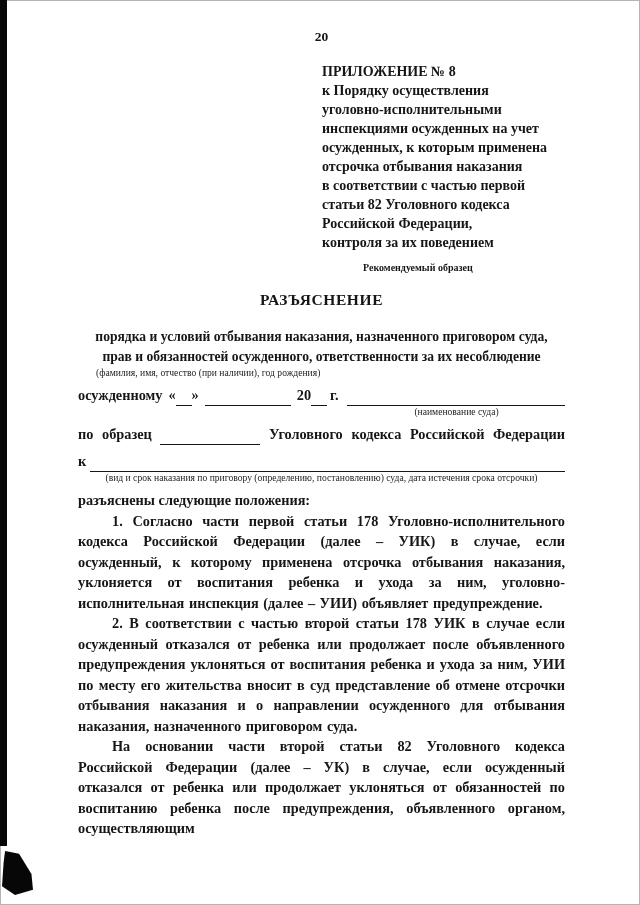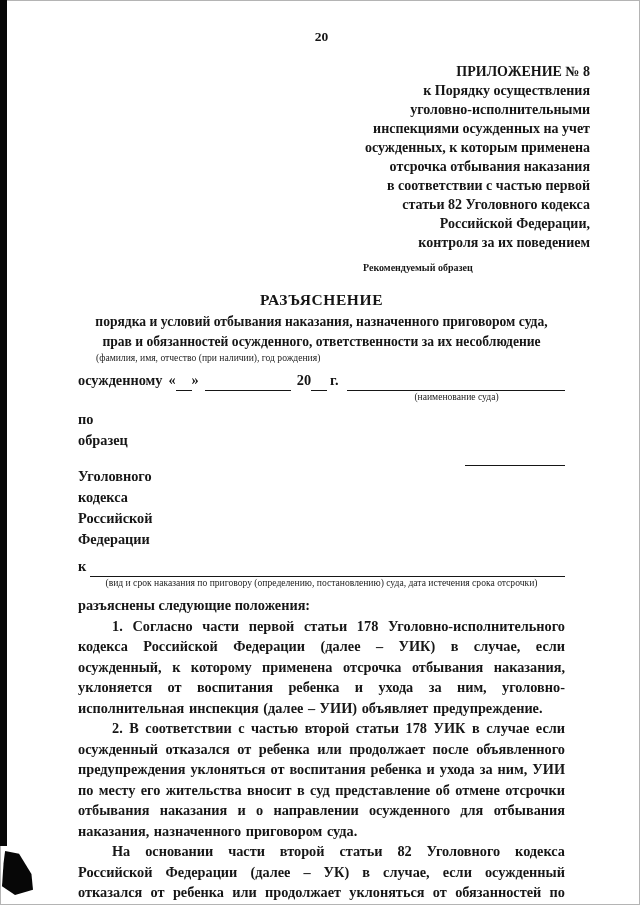--- a/index.html
+++ b/index.html
@@ -19,30 +19,30 @@
     position:absolute; left:2px; top:851px; width:31px; height:44px; background:#070707;
     clip-path: polygon(10% 0, 55% 6%, 95% 52%, 100% 88%, 42% 100%, 0 80%, 5% 28%);
   }
   .content {
     position:absolute; left:78px; top:28px; width:487px;
     font-size:14.3px; line-height:20.5px;
   }
   .page-num { text-align:center; font-size:13.5px; line-height:18px; }
   .appendix {
     margin-top:16px; margin-left:244px; width:268px;
-    text-align:right; font-size:14px; line-height:19px; white-space:nowrap;
+    text-align:left; font-size:14px; line-height:19px; white-space:nowrap;
   }
   .sample { margin-top:7px; margin-left:285px; font-size:10px; line-height:18px; white-space:nowrap; }
   .heading { margin-top:13px; text-align:center; font-size:15.5px; line-height:20px; letter-spacing:0.6px; }
   .subtitle { text-align:center; font-size:13.6px; line-height:20px; white-space:nowrap; }
-  .subtitle.first { margin-top:2px; }
+  .subtitle.first { margin-top:17px; }
 
   .form-line { display:flex; align-items:baseline; margin-top:6px; line-height:21px; }
   .form-line.indent { padding-left:34px; margin-top:13px; }
-  .form-line.spread { justify-content:space-between;flex-direction:column; }
+  .form-line.spread { justify-content:space-between; }
   .ul { display:inline-block; border-bottom:1.4px solid #161616; height:14px; align-self:flex-end; }
   .ul.grow { flex:1 1 auto; }
   .w16 { width:16px; } .w86 { width:86px; } .w100 { width:100px; }
   .ml3 { margin-left:3px; } .ml4 { margin-left:4px; } .ml6 { margin-left:6px; } .ml8 { margin-left:8px; }
 
   .caption { font-size:9.6px; font-weight:normal; line-height:12px; color:#222; }
   .c1 { padding-left:18px; text-align:left; }
   .c2 { padding-left:270px; text-align:center; }
   .c4 { text-align:center; }
 

